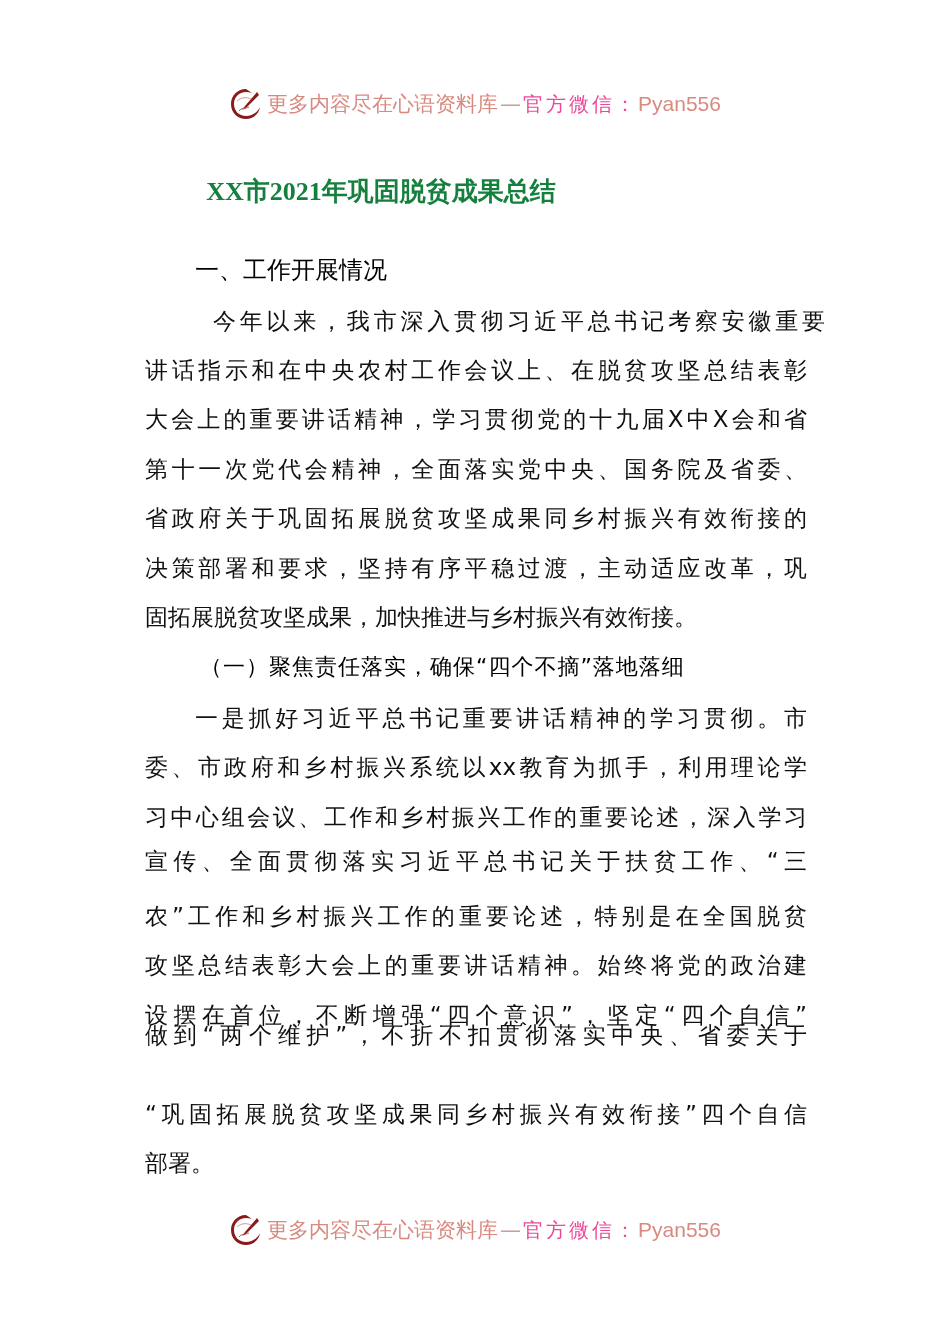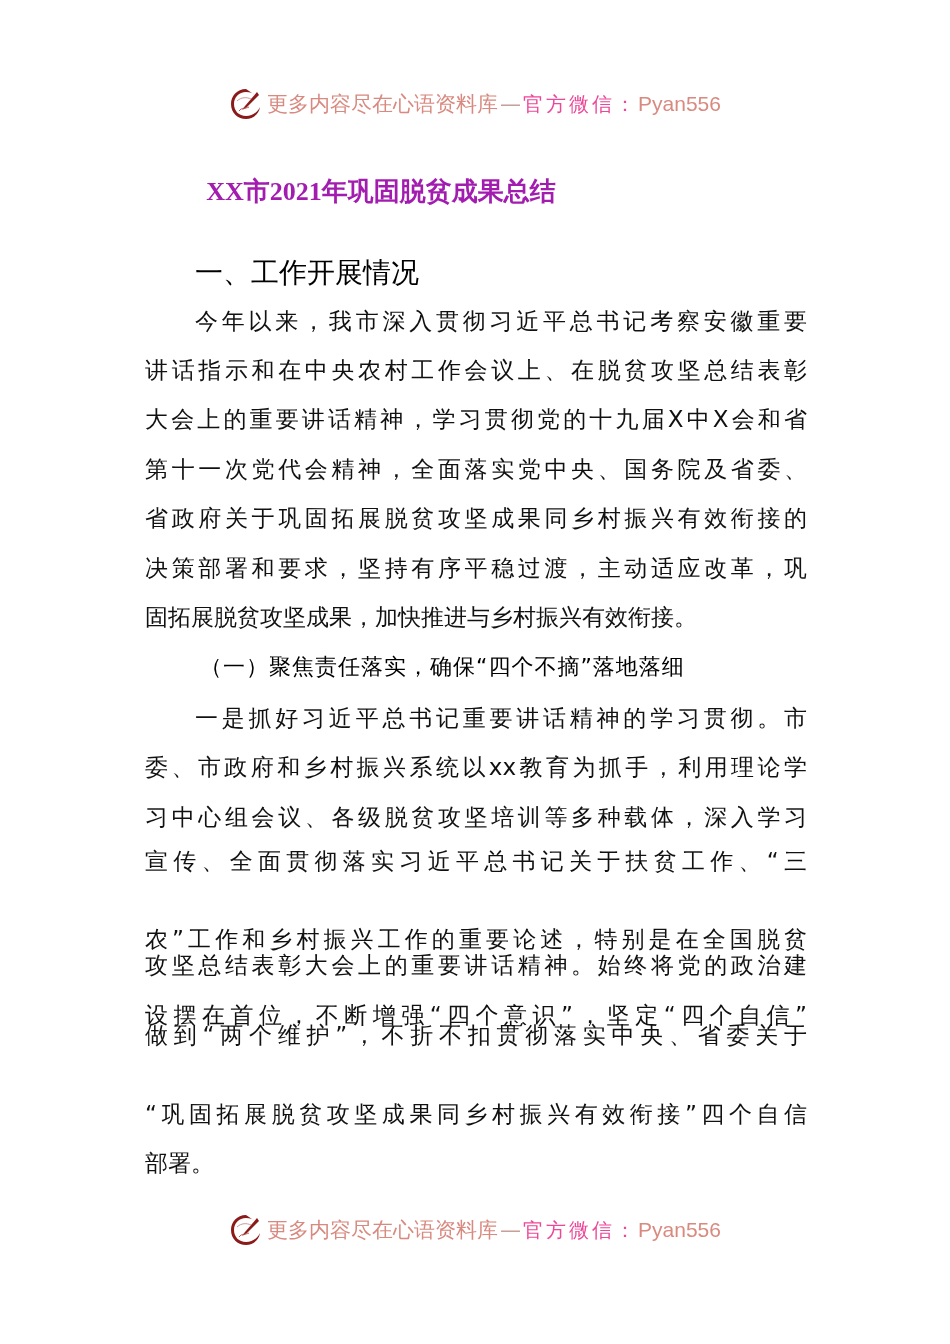--- a/index.html
+++ b/index.html
@@ -11,25 +11,25 @@
   .wm-inner { display: flex; align-items: center; }
   .wm-icon { width: 34px; height: 34px; margin-right: 4px; }
   .wm-red { color: #d88a80; font-family: "DejaVu Serif", serif; font-size: 21px; letter-spacing: 0px; }
   .wm-dash { color: #c8a09a; font-family: "DejaVu Sans", sans-serif; font-size: 21px; margin: 0 2px; }
   .wm-gray { color: #ec4899; font-family: "DejaVu Serif", serif; font-size: 20px; letter-spacing: 3px; }
   .wm-id { color: #d88a80; font-family: "Liberation Sans", sans-serif; font-size: 21px; margin-left: 0; }
 
   .title {
     position: absolute; top: 174px; left: 0; width: 762px; text-align: center;
     font-family: "Liberation Serif", "DejaVu Serif", serif; font-weight: bold;
-    font-size: 26px; color: #a21caf;
+    font-size: 26px; color: #15803d;
   }
   .h1 {
     position: absolute; left: 195px; top: 254px;
-    font-family: "DejaVu Sans", sans-serif; font-size: 28px; color: #000; text-align: right;
+    font-family: "DejaVu Sans", sans-serif; font-size: 24px; color: #000; text-align: right;
   }
   .h2 {
     position: absolute; left: 200px; top: 652px;
     font-family: "DejaVu Sans", sans-serif; font-size: 22px; color: #000; letter-spacing: 1px;
   }
   .line {
     position: absolute; left: 145px; width: 662px; height: 30px;
     font-family: "DejaVu Sans", sans-serif; font-size: 23px; color: #111;
     white-space: nowrap; text-align: justify; text-align-last: justify;
   }
@@ -52,37 +52,37 @@
     <span class="wm-gray">官方微信：</span>
     <span class="wm-id">Pyan556</span>
   </div>
 </div>
 
 <div class="title">XX市2021年巩固脱贫成果总结</div>
 
 <div class="h1">一、工作开展情况</div>
 
 <div>
-  <div class="line indent" style="top:306px;">今年以来，我市深入贯彻习近平总书记考察安徽重要</div>
+  <div class="line indent" style="top:306px;margin-left:18px;">今年以来，我市深入贯彻习近平总书记考察安徽重要</div>
   <div class="line" style="top:355px;">讲话指示和在中央农村工作会议上、在脱贫攻坚总结表彰</div>
   <div class="line" style="top:404px;">大会上的重要讲话精神，学习贯彻党的十九届X中X会和省</div>
   <div class="line" style="top:454px;">第十一次党代会精神，全面落实党中央、国务院及省委、</div>
   <div class="line" style="top:503px;">省政府关于巩固拓展脱贫攻坚成果同乡村振兴有效衔接的</div>
   <div class="line" style="top:553px;">决策部署和要求，坚持有序平稳过渡，主动适应改革，巩</div>
   <div class="line last" style="top:602px;">固拓展脱贫攻坚成果，加快推进与乡村振兴有效衔接。</div>
 </div>
 
 <div class="h2">（一）聚焦责任落实，确保“四个不摘”落地落细</div>
 
 <div>
   <div class="line indent" style="top:703px;">一是抓好习近平总书记重要讲话精神的学习贯彻。市</div>
   <div class="line" style="top:752px;">委、市政府和乡村振兴系统以xx教育为抓手，利用理论学</div>
-  <div class="line" style="top:802px;">习中心组会议、各级脱贫攻坚培训等多种载体，深入学习</div>
+  <div class="line" style="top:802px;">习中心组会议、工作和乡村振兴工作的重要论述，深入学习</div>
   <div class="line" style="top:846px;">宣传、全面贯彻落实习近平总书记关于扶贫工作、“三</div>
-  <div class="line" style="top:924px;">农”工作和乡村振兴工作的重要论述，特别是在全国脱贫</div>
+  <div class="line" style="top:901px;">农”工作和乡村振兴工作的重要论述，特别是在全国脱贫</div>
   <div class="line" style="top:950px;">攻坚总结表彰大会上的重要讲话精神。始终将党的政治建</div>
   <div class="line" style="top:1000px;">设摆在首位，不断增强“四个意识”，坚定“四个自信”</div>
   <div class="line" style="top:1020px;">做到“两个维护”，不折不扣贯彻落实中央、省委关于</div>
   <div class="line" style="top:1099px;">“巩固拓展脱贫攻坚成果同乡村振兴有效衔接”四个自信</div>
   <div class="line last" style="top:1148px;">部署。</div>
 </div>
 
 <div class="wm" style="top:1210px;">
   <div class="wm-inner">
     <svg class="wm-icon" viewBox="0 0 34 34">

